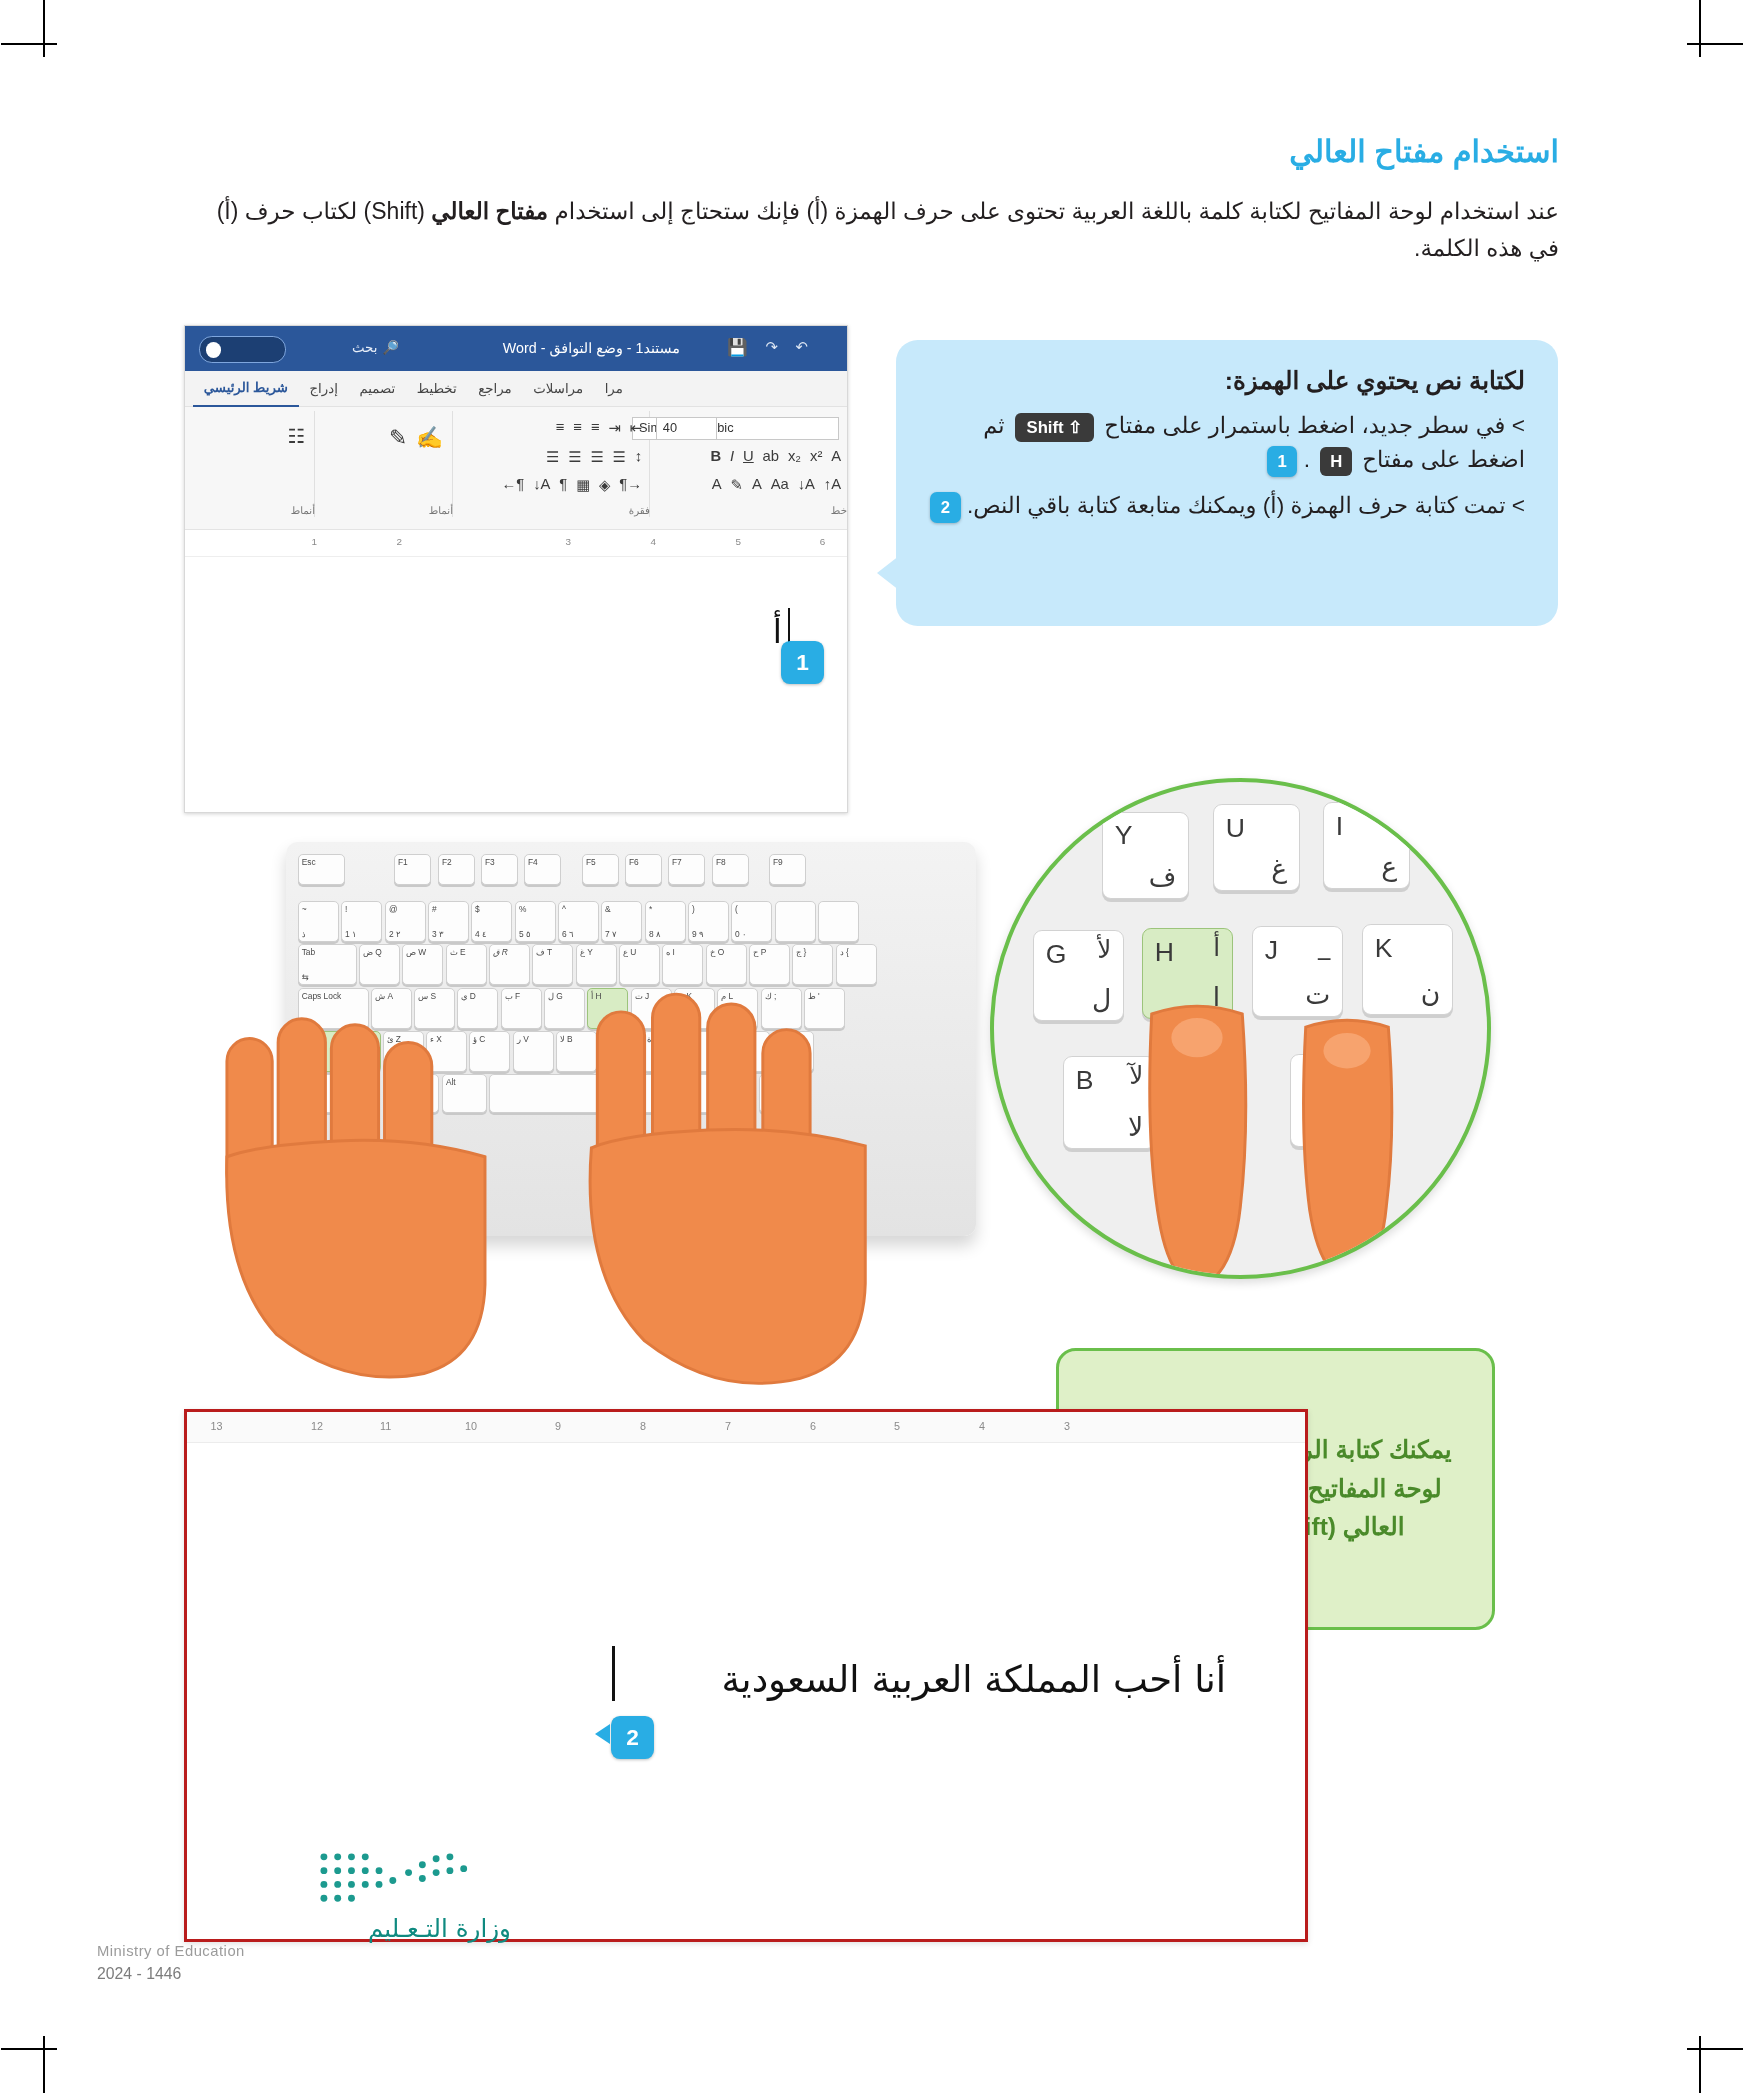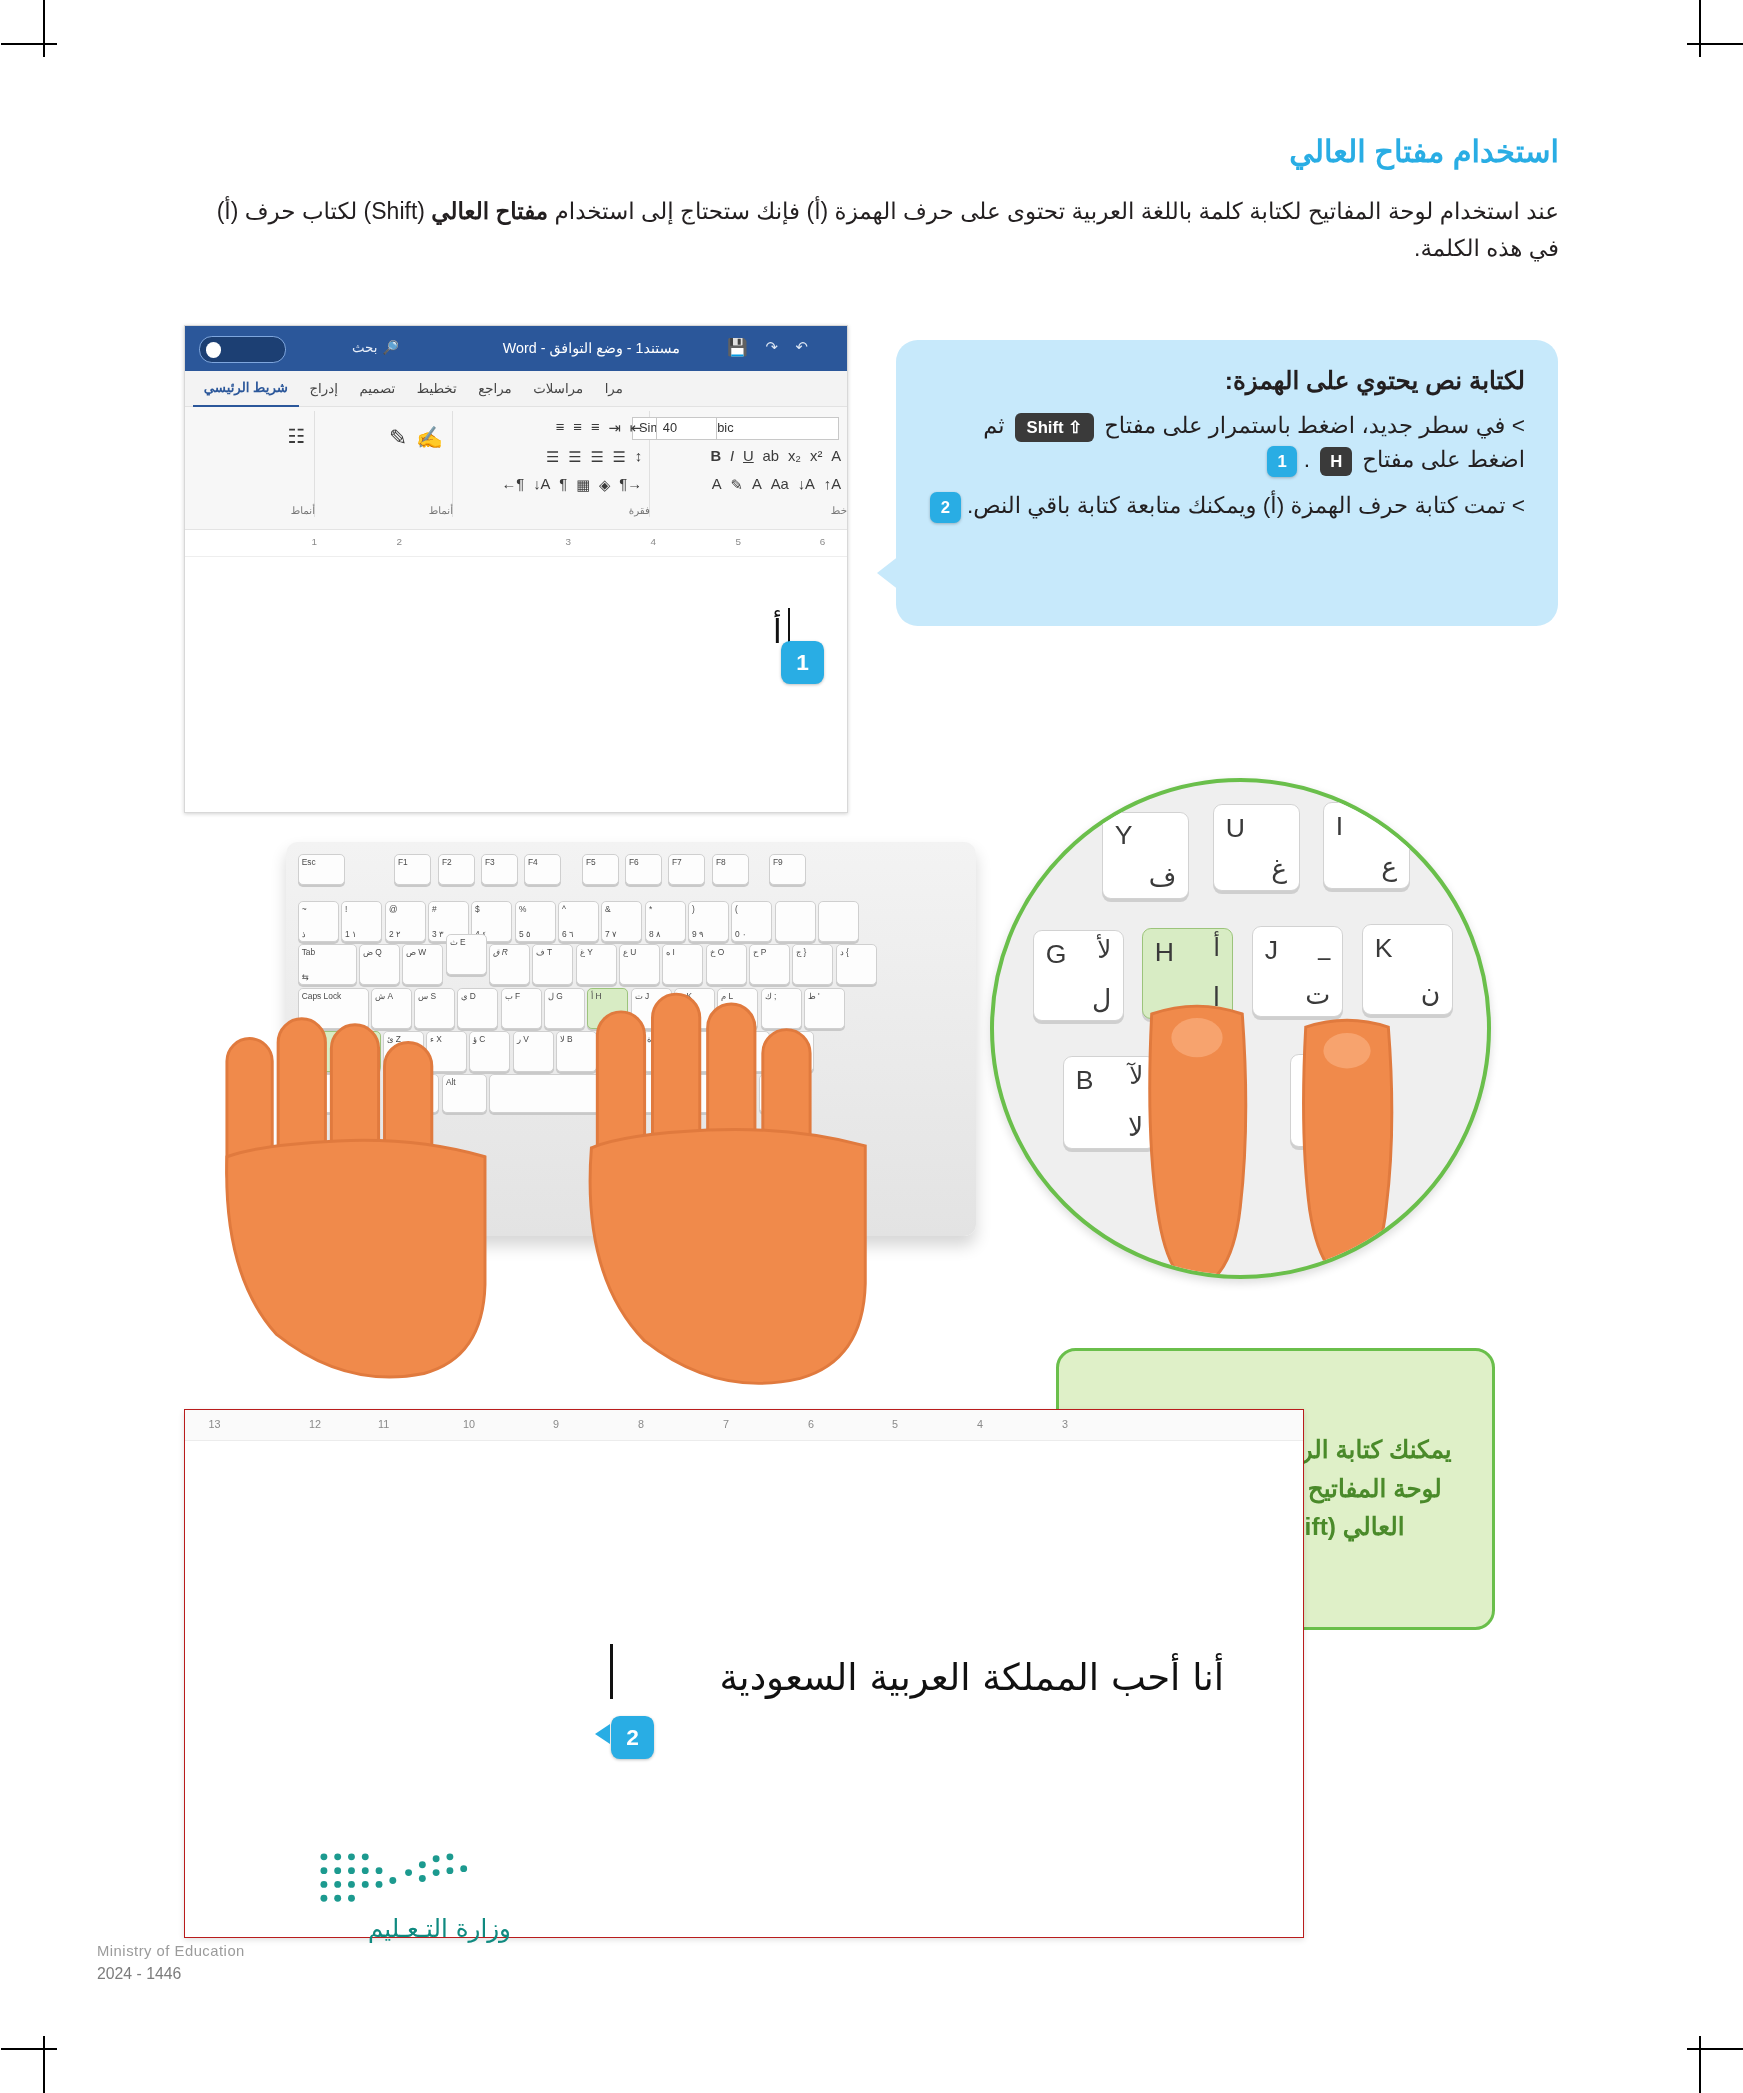--- a/index.html
+++ b/index.html
@@ -154,21 +154,21 @@
     background:#dff0c8;border:3px solid #6abf4b;border-radius:19.7px;
     display:flex;align-items:center;justify-content:center;
   }
   .callout-green p{
     margin:0;font-size:24.6px;font-weight:bold;line-height:1.58;color:#4a8a2a;text-align:center;padding:0 21.7px;
   }
 
   
   .doc2{
     position:absolute;left:184px;top:1409px;width:1118px;height:527px;background:#fff;
-    border:1px solid #b91c1c;box-shadow:0 2px 5.9px rgba(0,0,0,.12);
+    border:3px solid #b91c1c;box-shadow:0 2px 5.9px rgba(0,0,0,.12);
   }
   .doc2-ruler{
     height:29.6px;background:#fafafa;border-bottom:1px solid #ececec;position:relative;
     font-size:10.8px;color:#8a8a8a;
   }
   .doc2-ruler span{position:absolute;top:7.9px;}
   .doc2-line{
     position:absolute;right:79px;top:246px;font-size:37px;color:#111;
     font-family:"DejaVu Sans", sans-serif;direction:rtl;white-space:nowrap;
   }
@@ -408,21 +408,21 @@
       <div class="key" style="left:11.8px;top:102px;width:57px;height:39px;">
           <span class="tl">Tab</span>
           <span class="bl">⇆</span>
         </div>
       <div class="key" style="left:73px;top:102px;width:39px;height:39px;">
           <span class="tl">Q ض</span>
         </div>
       <div class="key" style="left:116px;top:102px;width:39px;height:39px;">
           <span class="tl">W ص</span>
         </div>
-      <div class="key" style="left:160px;top:92px;width:39px;height:39px;">
+      <div class="key" style="left:160px;top:102px;width:39px;height:39px;">
           <span class="tl">E ث</span>
         </div>
       <div class="key" style="left:203px;top:102px;width:39px;height:39px;font-style:italic;">
           <span class="tl">R ق</span>
         </div>
       <div class="key" style="left:246px;top:102px;width:39px;height:39px;">
           <span class="tl">T ف</span>
         </div>
       <div class="key" style="left:290px;top:102px;width:39px;height:39px;">
           <span class="tl">Y غ</span>

